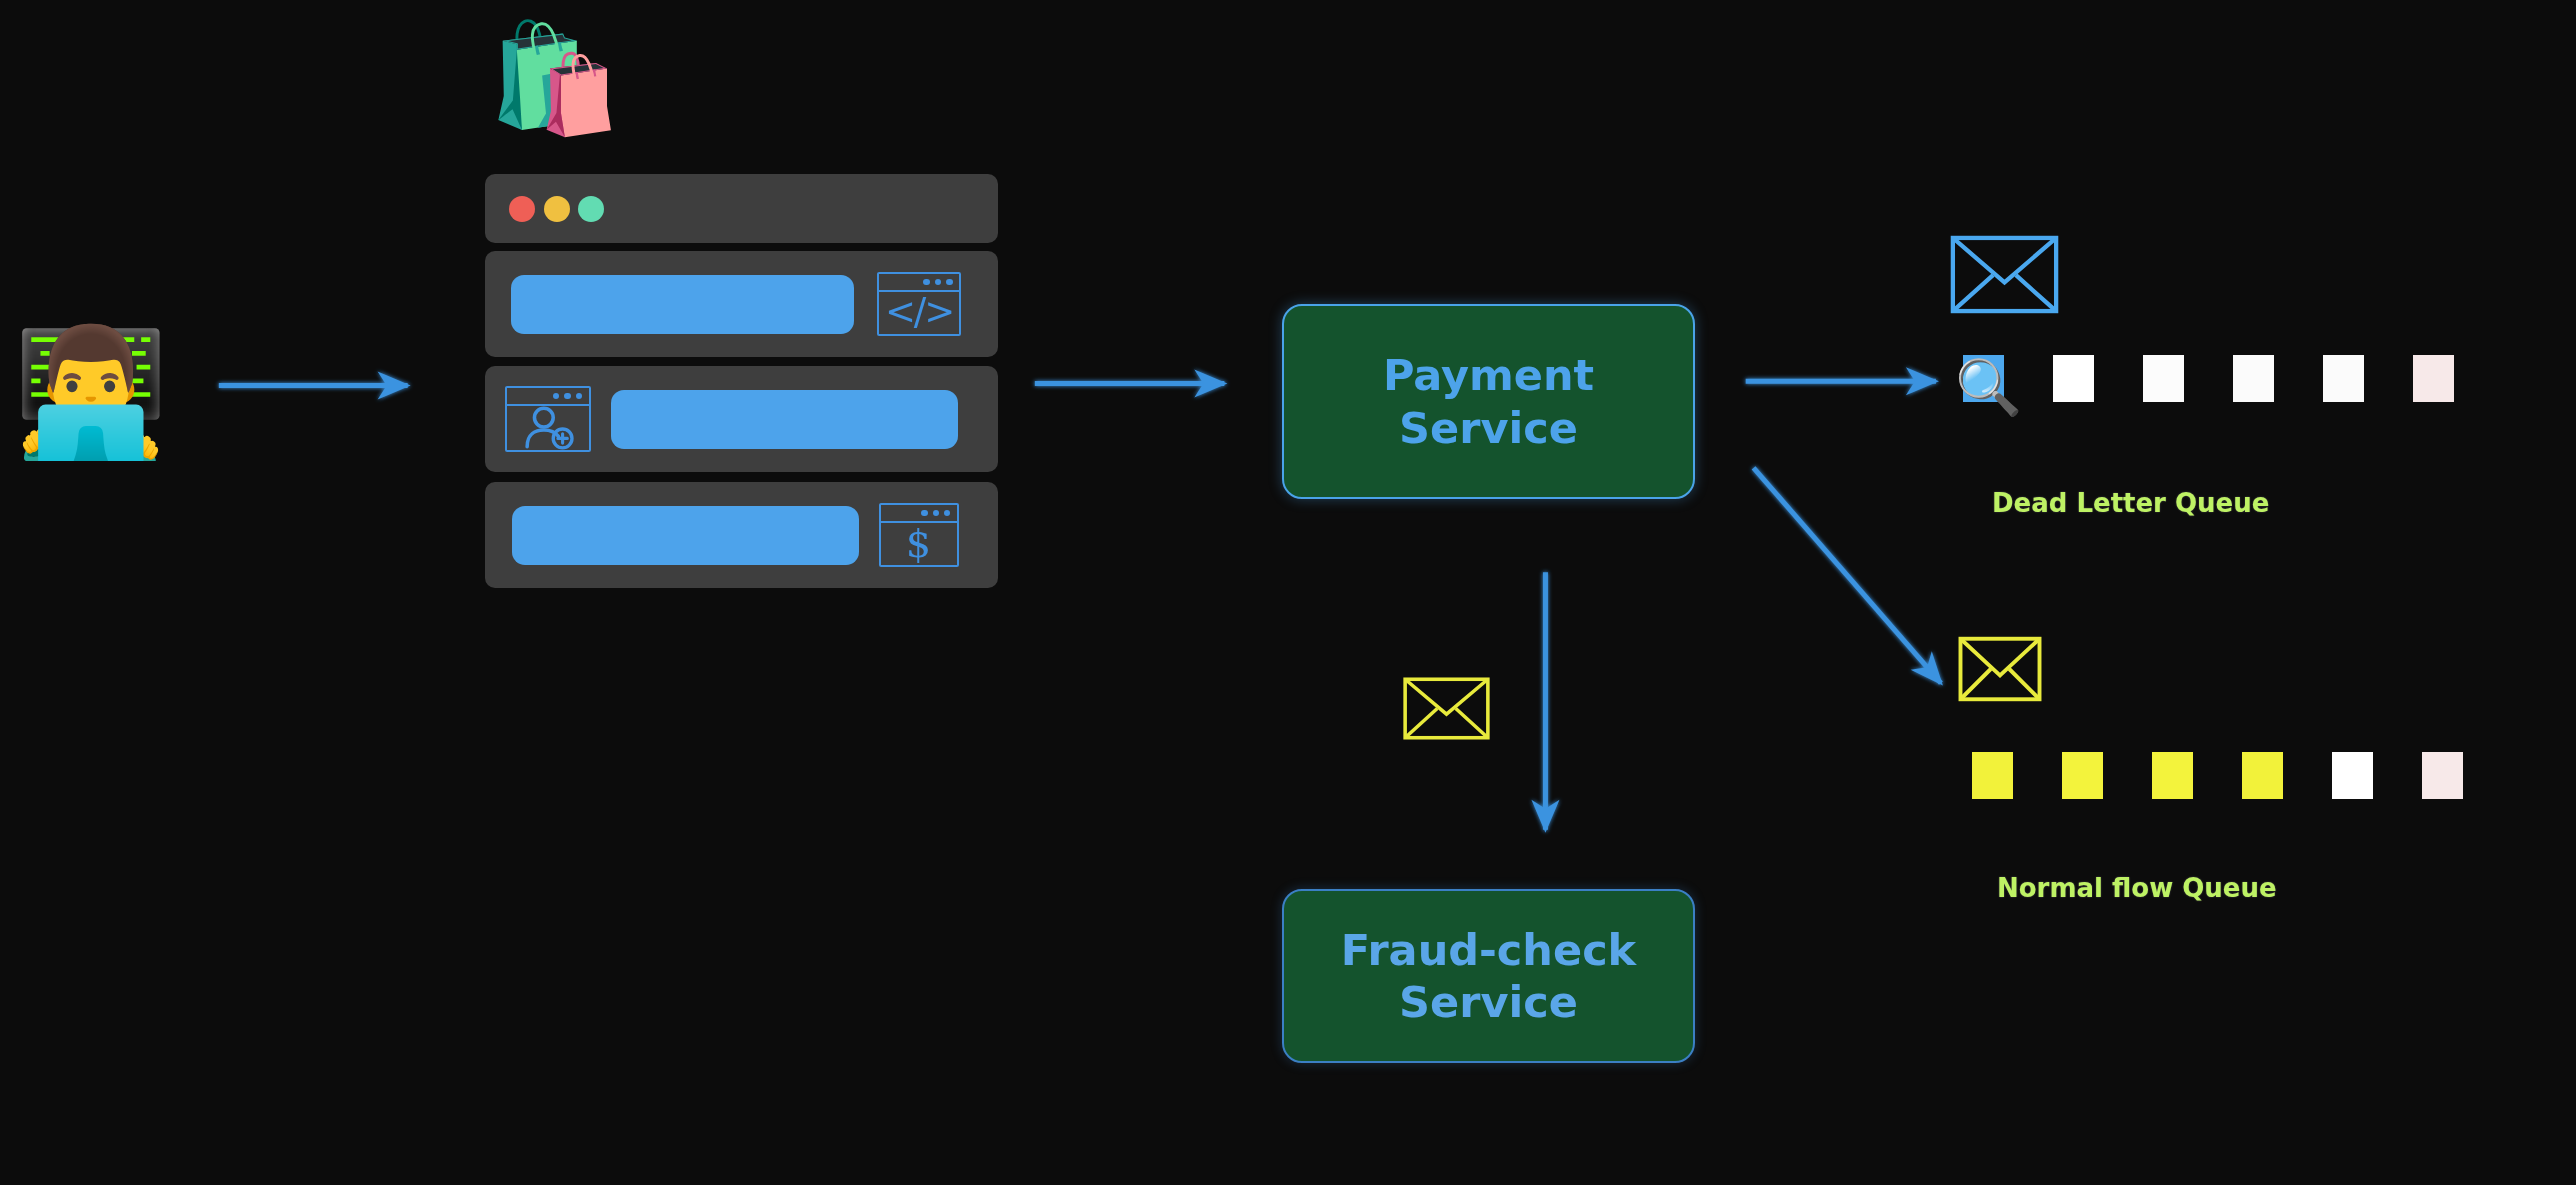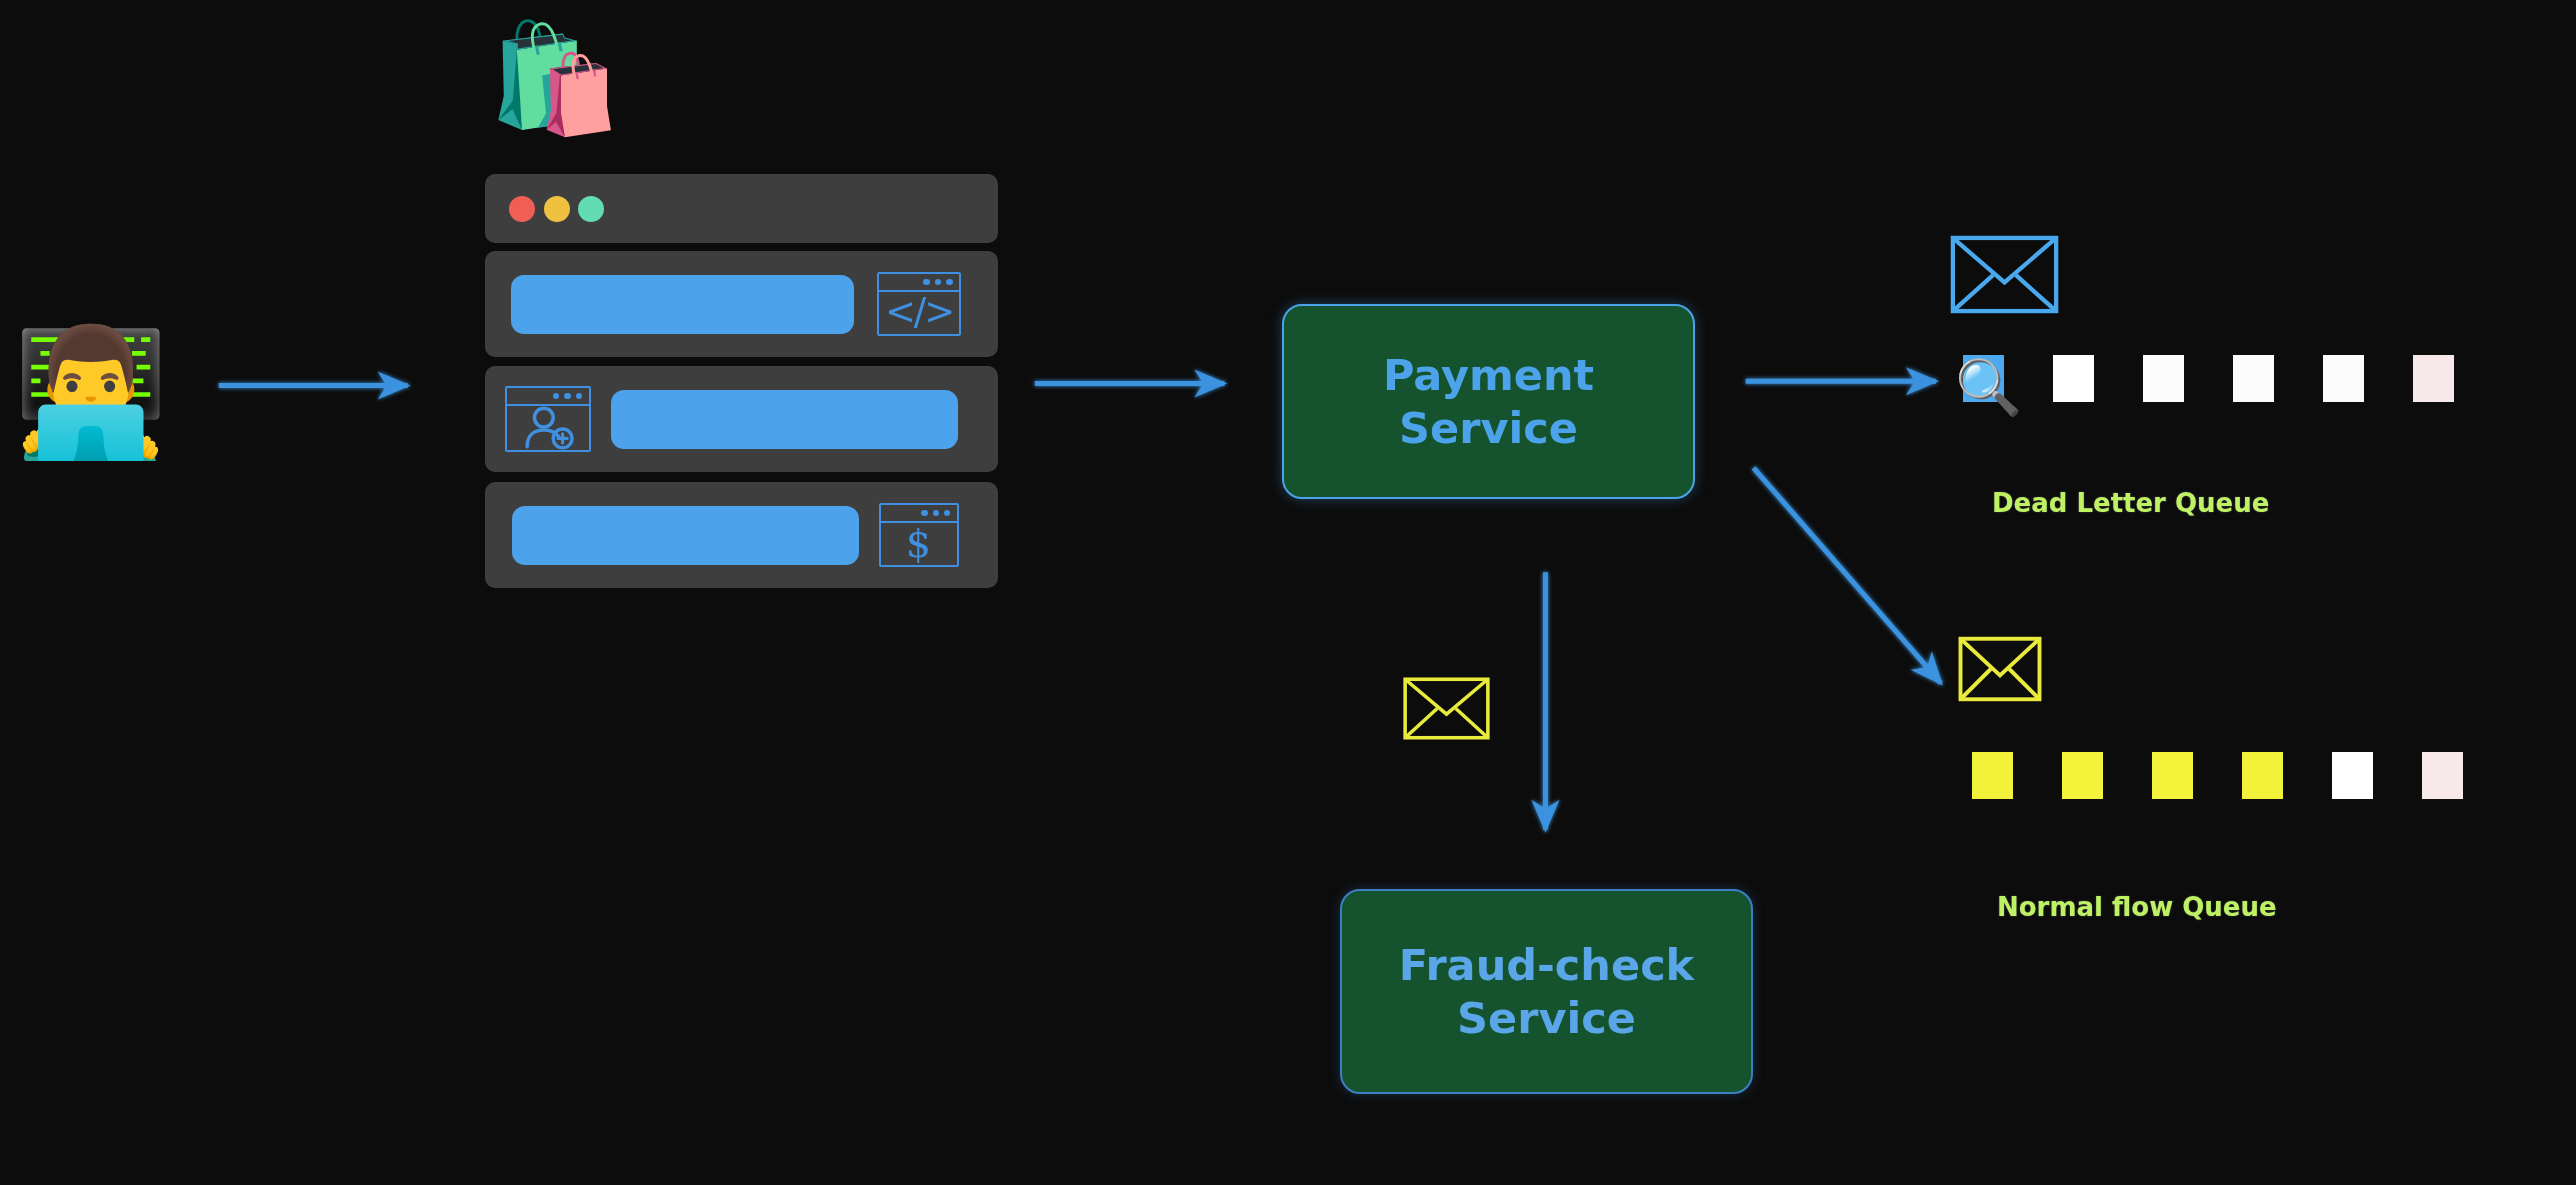--- a/index.html
+++ b/index.html
@@ -120,21 +120,21 @@
     color: #4da3ea;
     font-family: "DejaVu Sans", sans-serif;
     font-weight: bold;
     font-size: 43px;
     line-height: 1.22;
     text-align: center;
     box-shadow: 0 0 13px rgba(74,163,232,0.35);
   }
   #payment-service { left: 1282px; top: 304px; width: 413px; height: 195px; }
   #fraud-service {
-    left: 1340px; top: 889px; width: 413px; height: 205px;
+    left: 1282px; top: 889px; width: 413px; height: 174px;
     border-color: #3b7fc4;
     box-shadow: 0 0 11.4px rgba(59,127,196,0.3);
   }
   #fraud-service .line { color: #5aa6e8; }
 
   
   .envelope {
     position: absolute;
     box-sizing: border-box;
   }
@@ -168,21 +168,21 @@
   .queue-label {
     position: absolute;
     color: #bef264;
     font-family: "DejaVu Sans", sans-serif;
     font-weight: bold;
     font-size: 26px;
     white-space: nowrap;
     text-shadow: 0 0 2.1px rgba(255,255,255,0.25);
   }
   #label-dlq { left: 1992px; top: 488px; }
-  #label-normal { left: 1997px; top: 873px; margin-top: 19px; }
+  #label-normal { left: 1997px; top: 873px; }
 
   
   #arrows {
     position: absolute;
     left: 0; top: 0;
     width: 2576px; height: 1186px;
     pointer-events: none;
   }
 </style>
 </head>

